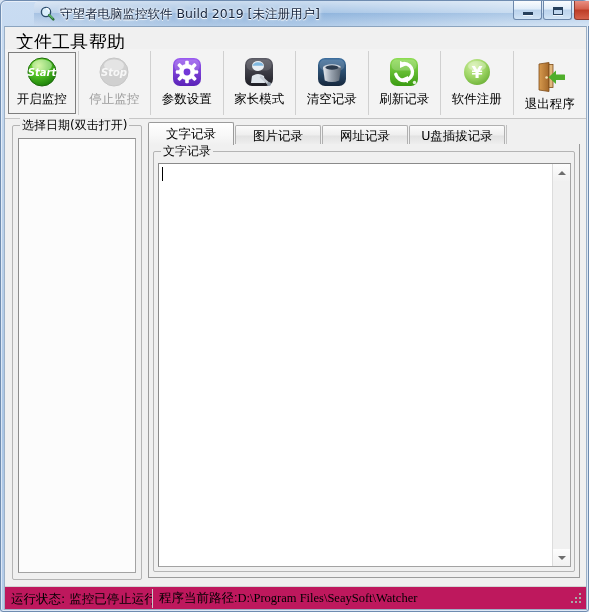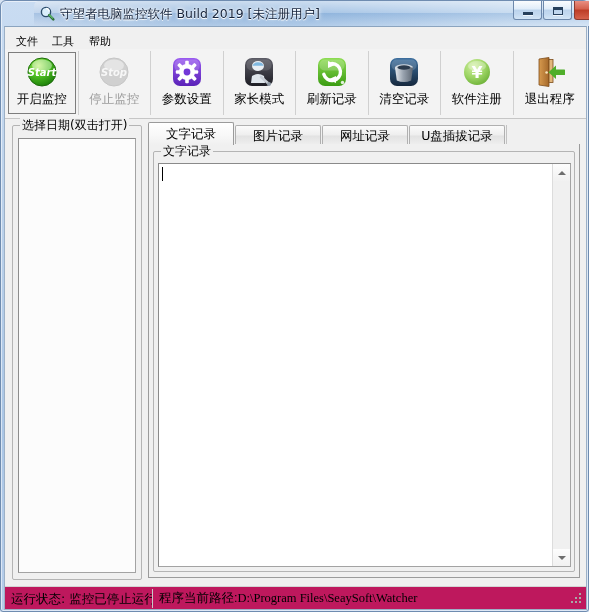--- a/index.html
+++ b/index.html
@@ -124,21 +124,21 @@
   #menubar {
     position: absolute;
     left: 0; top: 0;
     width: 581px; height: 22px;
     background: #f0f0f0;
     border-bottom: 1px solid #dcdcdc;
   }
   .menu-item {
     position: absolute;
     top: 6px; height: 18px; line-height: 18px;
-    font-size: 11px;
+    font-size: 18px;
     color: #000;
     padding: 0 5px;
     cursor: default;
     white-space: nowrap;
   }
 
   
   #toolbar {
     position: absolute;
     left: 0; top: 22px;
@@ -156,21 +156,21 @@
     box-sizing: border-box;
     display: flex;
     flex-direction: column;
     align-items: center;
     justify-content: flex-start;
     padding-top: 4px;
     border-right: 1px solid #d0d0d0;
     cursor: default;
     background: transparent;
   }
-  .tb-btn:last-child { border-right: none; }
+  .tb-btn:last-child { border-right: none; justify-content: center; }
   .tb-btn.focused::before {
     content: "";
     position: absolute;
     left: 2px; top: 1px; right: 2px; bottom: 1px;
     border: 1px dotted #4a4a4a;
     outline: 1px solid #7d7d7d;
     outline-offset: -1px;
   }
   .tb-icon {
     width: 34px; height: 34px;
@@ -506,58 +506,58 @@
             <circle cx="27" cy="29" r="2" fill="#8f9aa6"></circle>
           </svg>
         </div>
         <div class="tb-label">家长模式</div>
       </div>
 
       <div class="tb-btn">
         <div class="tb-icon">
           <svg width="34" height="34" viewBox="0 0 34 34">
             <defs>
-              <linearGradient id="ggrn" x1="0" y1="0" x2="0" y2="1">
-                <stop offset="0%" stop-color="#8ddc52"></stop>
-                <stop offset="100%" stop-color="#3b9c12"></stop>
-              </linearGradient>
-            </defs>
-            <rect x="3" y="3" width="28" height="28" rx="7" fill="url(#ggrn)"></rect>
-            <rect x="4.5" y="4.5" width="25" height="11" rx="5" fill="#ffffff" opacity="0.2"></rect>
-            <path d="M17 8.5 a8.5 8.5 0 1 1 -8.2 10.8" fill="none" stroke="#ffffff" stroke-width="3.4" stroke-linecap="round"></path>
-            <polygon points="13,6 21,9.6 13,13" fill="#ffffff"></polygon>
-            <polygon points="21,28 13,24.4 21,21" fill="#ffffff"></polygon>
-            <circle cx="27.5" cy="27.5" r="1.7" fill="#ffffff" opacity="0.85"></circle>
-          </svg>
-        </div>
-        <div class="tb-label">刷新记录</div>
-      </div>
-
-      <div class="tb-btn">
-        <div class="tb-icon">
-          <svg width="34" height="34" viewBox="0 0 34 34">
-            <defs>
               <linearGradient id="gblu" x1="0" y1="0" x2="0" y2="1">
                 <stop offset="0%" stop-color="#3d6f9e"></stop>
                 <stop offset="100%" stop-color="#16283d"></stop>
               </linearGradient>
               <linearGradient id="gcan" x1="0" y1="0" x2="1" y2="0">
                 <stop offset="0%" stop-color="#e6eaef"></stop>
                 <stop offset="45%" stop-color="#9aa4b0"></stop>
                 <stop offset="100%" stop-color="#5c6672"></stop>
               </linearGradient>
             </defs>
             <rect x="3" y="3" width="28" height="28" rx="7" fill="url(#gblu)"></rect>
             <rect x="4.5" y="4.5" width="25" height="11" rx="5" fill="#ffffff" opacity="0.16"></rect>
             <ellipse cx="17" cy="12.5" rx="9" ry="3.2" fill="#cfd6de"></ellipse>
             <path d="M8 12.5 l1.8 13 q7.2 3.2 14.4 0 l1.8 -13 z" fill="url(#gcan)"></path>
             <ellipse cx="17" cy="12.5" rx="6.6" ry="2.2" fill="#2b3b4d"></ellipse>
           </svg>
         </div>
         <div class="tb-label">清空记录</div>
+      </div>
+
+      <div class="tb-btn">
+        <div class="tb-icon">
+          <svg width="34" height="34" viewBox="0 0 34 34">
+            <defs>
+              <linearGradient id="ggrn" x1="0" y1="0" x2="0" y2="1">
+                <stop offset="0%" stop-color="#8ddc52"></stop>
+                <stop offset="100%" stop-color="#3b9c12"></stop>
+              </linearGradient>
+            </defs>
+            <rect x="3" y="3" width="28" height="28" rx="7" fill="url(#ggrn)"></rect>
+            <rect x="4.5" y="4.5" width="25" height="11" rx="5" fill="#ffffff" opacity="0.2"></rect>
+            <path d="M17 8.5 a8.5 8.5 0 1 1 -8.2 10.8" fill="none" stroke="#ffffff" stroke-width="3.4" stroke-linecap="round"></path>
+            <polygon points="13,6 21,9.6 13,13" fill="#ffffff"></polygon>
+            <polygon points="21,28 13,24.4 21,21" fill="#ffffff"></polygon>
+            <circle cx="27.5" cy="27.5" r="1.7" fill="#ffffff" opacity="0.85"></circle>
+          </svg>
+        </div>
+        <div class="tb-label">刷新记录</div>
       </div>
 
       <div class="tb-btn">
         <div class="tb-icon">
           <svg width="34" height="34" viewBox="0 0 34 34">
             <defs>
               <radialGradient id="gyen" cx="38%" cy="28%" r="80%">
                 <stop offset="0%" stop-color="#d3f0a3"></stop>
                 <stop offset="55%" stop-color="#9cd463"></stop>
                 <stop offset="100%" stop-color="#68ad33"></stop>

